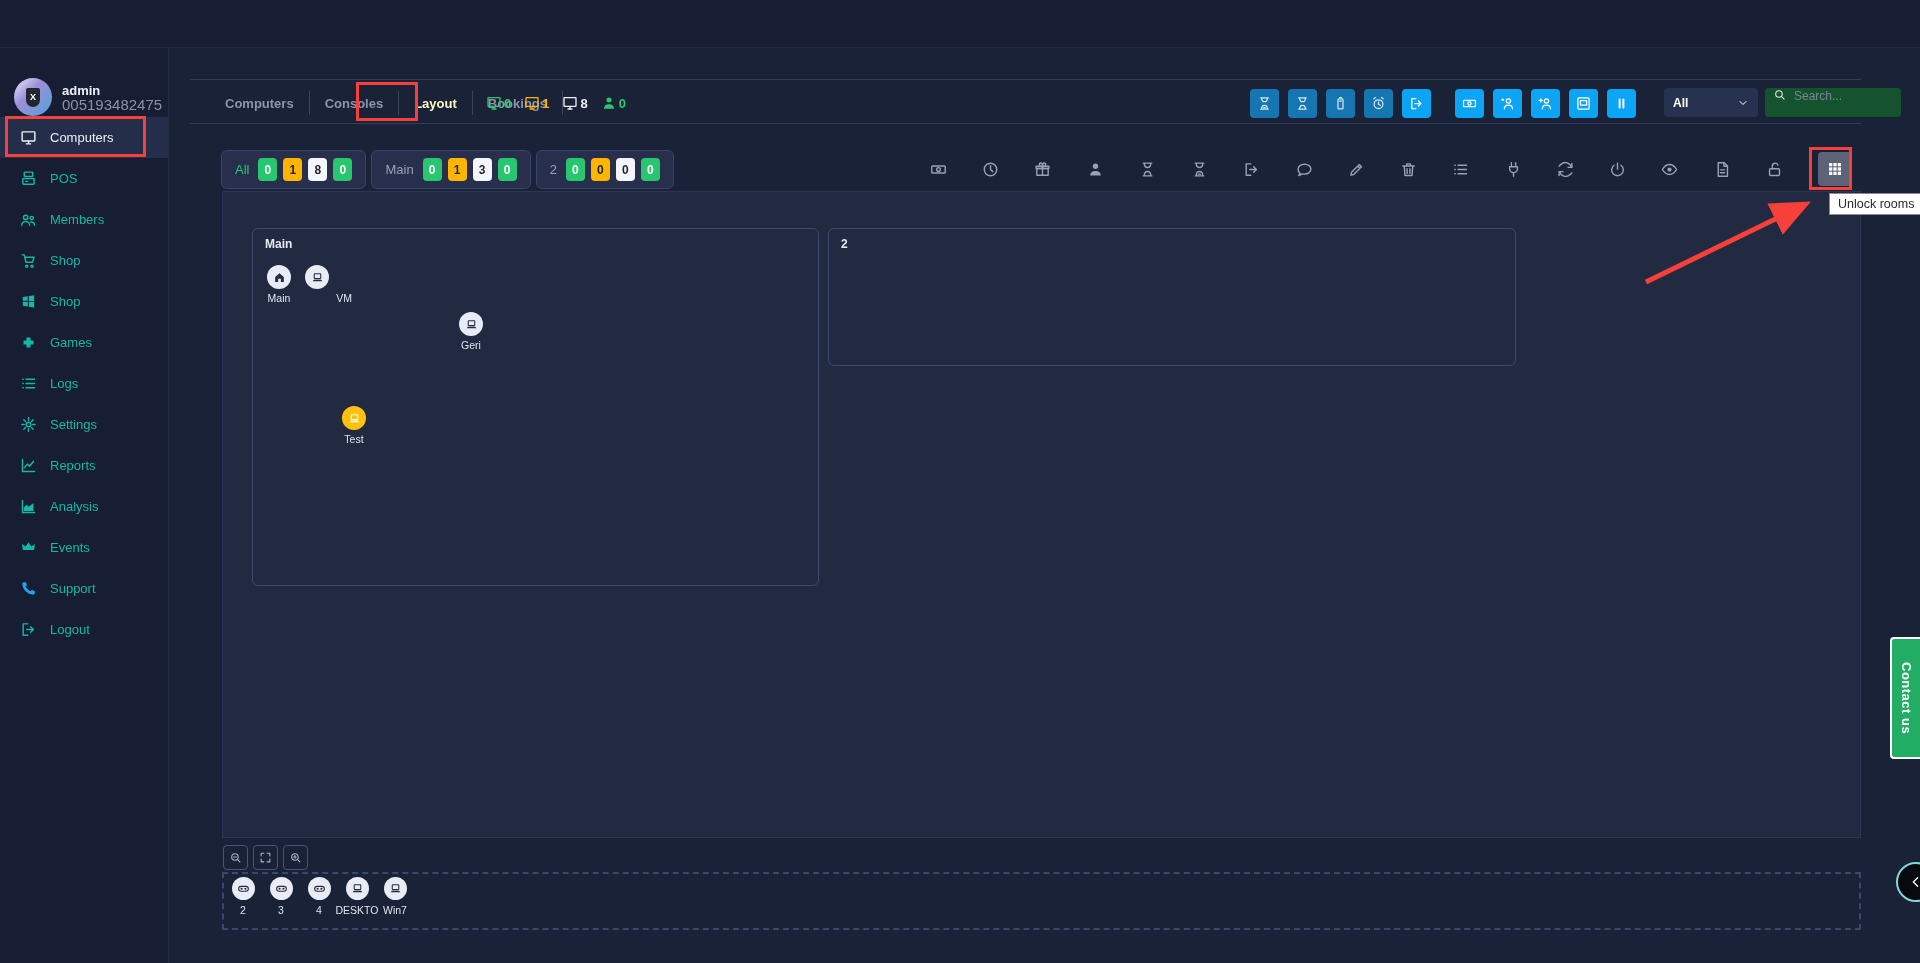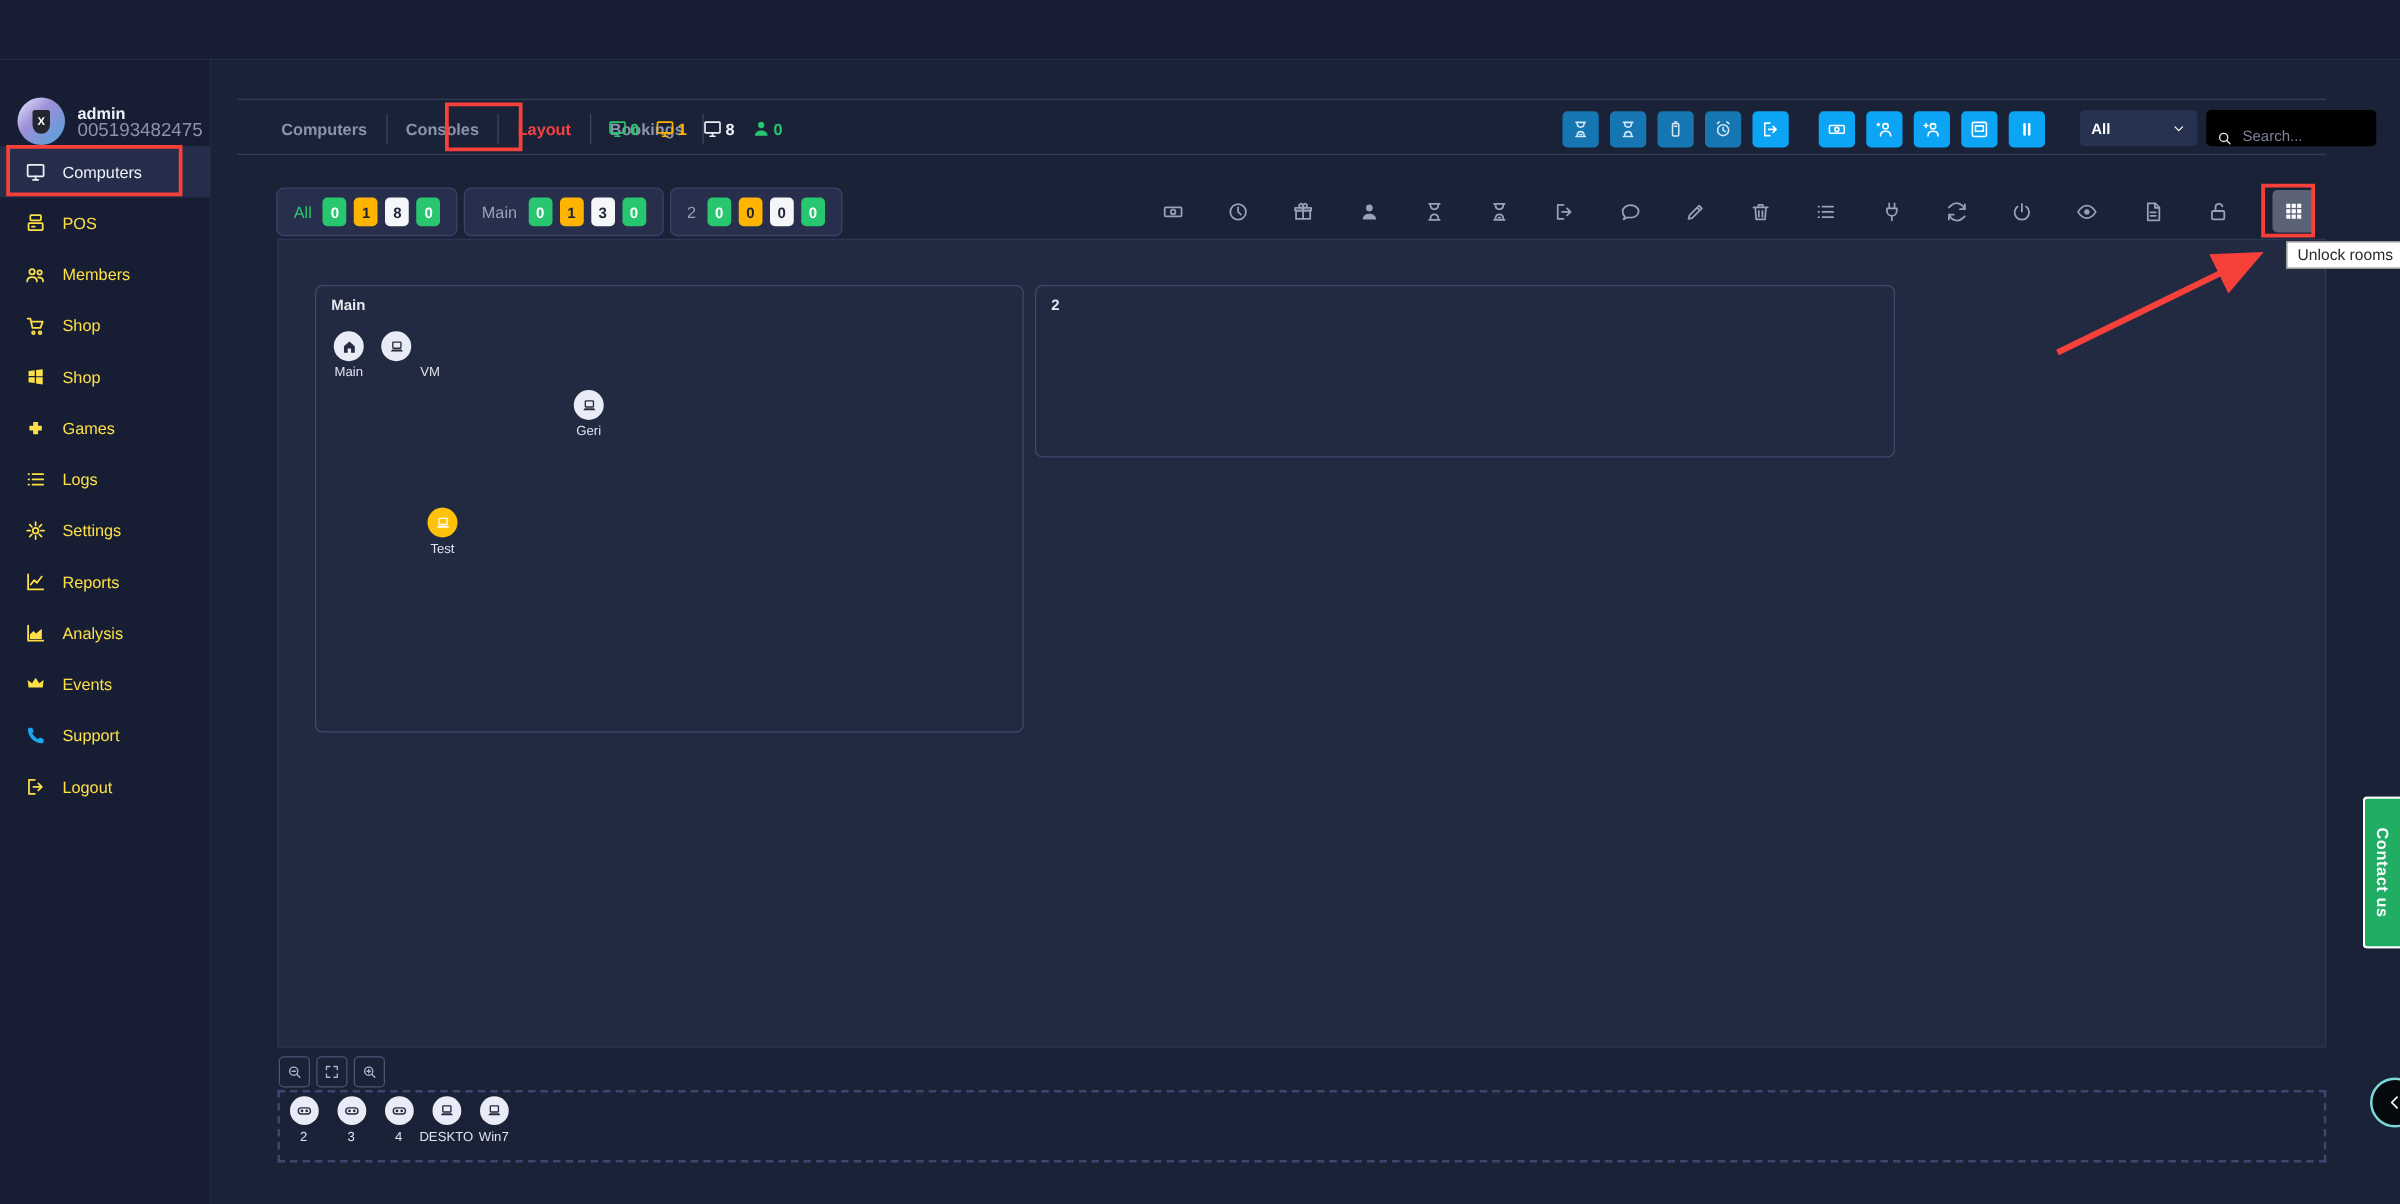--- a/index.html
+++ b/index.html
@@ -24,45 +24,45 @@
   .caret{color:#8f96ab}
 
   
   .sidebar{left:0;top:47px;width:168px;height:916px;background:#171e33;border-right:1px solid #232c44;z-index:4}
   .user-block{position:absolute;left:14px;top:31px;display:flex;align-items:center;gap:10px}
   .user-avatar{width:38px;height:38px;border-radius:50%;background:linear-gradient(135deg,#e8ecff 0%,#9d8fd8 40%,#4ea3d8 100%);display:flex;align-items:center;justify-content:center}
   .user-avatar .medal{width:14px;height:19px;background:#23262f;border-radius:2px 2px 7px 7px;display:flex;align-items:center;justify-content:center;color:#fff;font-size:9px;font-weight:bold}
   .user-name{font-size:13px;font-weight:bold;color:#eef0f7;line-height:15px}
   .user-id{font-size:15px;color:#8b92a8;line-height:14px}
   .menu{position:absolute;left:0;top:70px;width:168px}
-  .menu-item{height:41px;display:flex;align-items:center;gap:13px;padding-left:20px;cursor:pointer;color:#fde047;font-size:13px}
+  .menu-item{height:41px;display:flex;align-items:center;gap:13px;padding-left:20px;cursor:pointer;color:#14b8a6;font-size:13px}
   .menu-item.active{background:#242e4b;color:#eef0f7}
   .menu-item .mi-icon{width:17px;height:17px;flex:0 0 auto}
 
   
   .content-bg{left:169px;top:47px;width:1751px;height:916px;background:#1a2237}
   .hline{height:1px;background:#333e5b}
   .line-top{left:190px;top:79px;width:1671px}
   .line-bottom{left:190px;top:123px;width:1671px}
 
   
   .tabs{left:210px;top:84px;height:38px;display:flex;align-items:center}
   .tab{padding:0 15px;font-size:13px;font-weight:bold;color:#8d94aa;cursor:pointer;height:24px;display:flex;align-items:center;border-right:1px solid #3a4560}
-  .tab.active{color:#ef4444}
+  .tab.active{color:#fef9c3}
   .status-group{left:486px;top:84px;height:38px;display:flex;align-items:center;gap:13px}
   .status-item{display:flex;align-items:center;gap:2px;font-size:13px;font-weight:bold}
 
   
   .actions{left:1250px;top:88px;height:30px;display:flex;align-items:center}
   .abtn{width:29px;height:29px;border-radius:4px;display:flex;align-items:center;justify-content:center;cursor:pointer;margin-right:9px}
   .abtn.muted{background:#1576b2;color:#d4e7f5}
   .abtn.bright{background:#0ca4f5;color:#fff}
   .abtn.gap{margin-left:15px}
   .filter-select{width:76px;height:29px;background:#273150;border-radius:4px;display:flex;align-items:center;justify-content:space-between;padding:0 9px;font-size:12px;font-weight:bold;color:#fff;cursor:pointer;margin-left:20px}
-  .searchbox{width:120px;height:29px;background:#000000;border-radius:4px;display:flex;align-items:flex-end;gap:6px;padding:0 8px;margin-left:7px}
+  .searchbox{width:120px;height:29px;background:#14532d;border-radius:4px;display:flex;align-items:flex-start;gap:6px;padding:0 8px;margin-left:7px}
   .searchbox input{background:transparent;border:none;outline:none;color:#aab1c5;font-size:12px;width:80px;font-family:"Liberation Sans",sans-serif}
   .searchbox input::placeholder{color:#7d8499}
 
   
   .room-filters{left:221px;top:150px;display:flex;gap:5px}
   .pill{height:37px;border-radius:6px;background:#272f4c;border:1px solid #39446a;display:flex;align-items:center;gap:6px;padding:0 13px;cursor:pointer}
   .pill-label{font-size:13px;color:#9aa1b6;margin-right:3px}
   .pill-label.green{color:#28c76f}
   .bdg{min-width:11px;height:23px;border-radius:4px;display:flex;align-items:center;justify-content:center;font-size:12px;font-weight:bold;padding:0 4px}
   .bdg.green{background:#28c76f;color:#fff}

